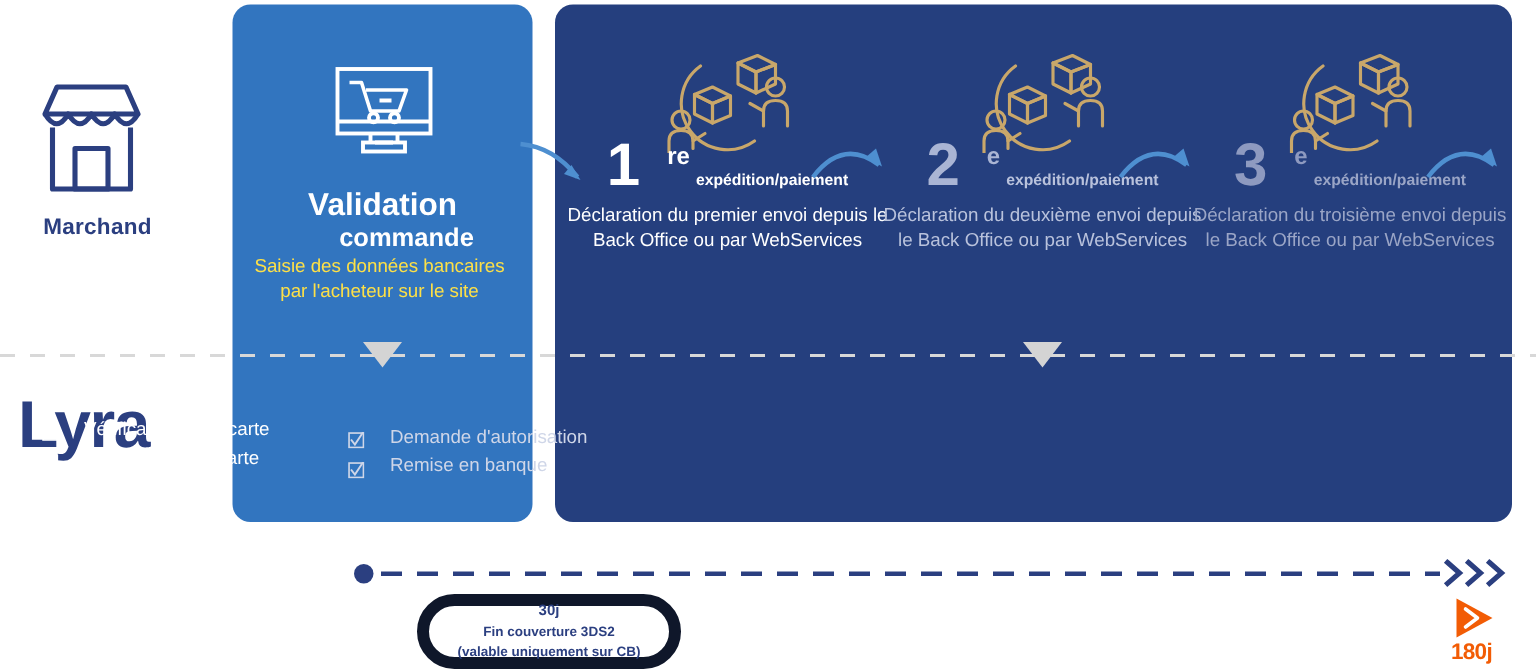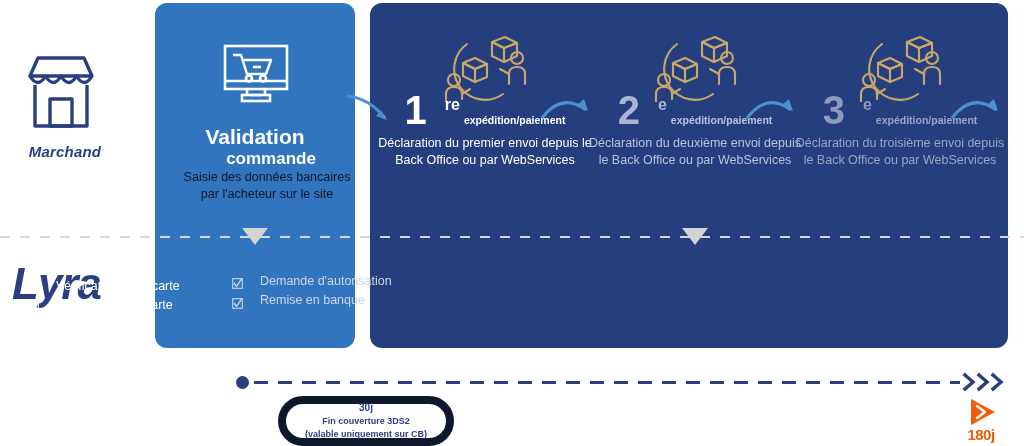--- a/index.html
+++ b/index.html
@@ -6,21 +6,21 @@
   html, body { background: #ffffff; }
   body {
     width: 1024px; height: 446px;
     font-family: "Liberation Sans", sans-serif;
     position: relative; overflow: hidden;
   }
   .stage { position: absolute; inset: 0; }
 
   
   .merchant-col {
-    position: absolute; left: 0; top: 0; width: 155px; height: 348px; font-style: italic;
+    position: absolute; left: 0; top: 0; width: 155px; height: 348px;
   }
   .merchant-icon {
     position: absolute; left: 18px; top: 50px; width: 86px; height: 86px;
   }
   .merchant-label {
     position: absolute; left: 10px; top: 143px; width: 110px;
     text-align: center; font-size: 15px; font-weight: bold;
     color: #2b3f80; letter-spacing: .2px;
   }
   .lyra-logo {
@@ -40,29 +40,29 @@
   }
 
   
   .cart-icon { position: absolute; left: 62px; top: 40px; width: 78px; height: 70px; }
   .v-title {
     position: absolute; left: 0; top: 122px; width: 200px; text-align: center;
     color: #fff; font-size: 21px; font-weight: bold; line-height: 1.12;
   }
   .v-title .sub2 { font-size: 17px; display: block; margin-left: 32px; }
   .v-desc {
-    position: absolute; left: 18px; top: 166px; width: 188px; text-align: center;
-    color: #0f172a; font-size: 12.5px; line-height: 1.36;
+    position: absolute; left: 4px; top: 166px; width: 188px; text-align: center;
+    color: #fde047; font-size: 12.5px; line-height: 1.36;
   }
   .checks-left {
     position: absolute; left: 28px; top: 277px; width: 175px;
     color: #fff; font-size: 12.5px; line-height: 1.55;
   }
   .checks-right {
-    position: absolute; left: 232px; top: 272px; width: 260px;
+    position: absolute; left: 232px; top: 282px; width: 260px;
     color: #cfd6e8; font-size: 12.5px; line-height: 1.55; text-align: center;
   }
   .chk-row { display: flex; align-items: center; gap: 17px; }
   .chk-box { width: 11px; height: 11px; flex: 0 0 11px; position: relative; }
 
   
   .divider {
     position: absolute; left: 0; top: 236px; width: 1024px; height: 2px;
     background-image: linear-gradient(to right, #d8d8d8 0 10px, transparent 10px 20px);
     background-size: 20px 2px;

